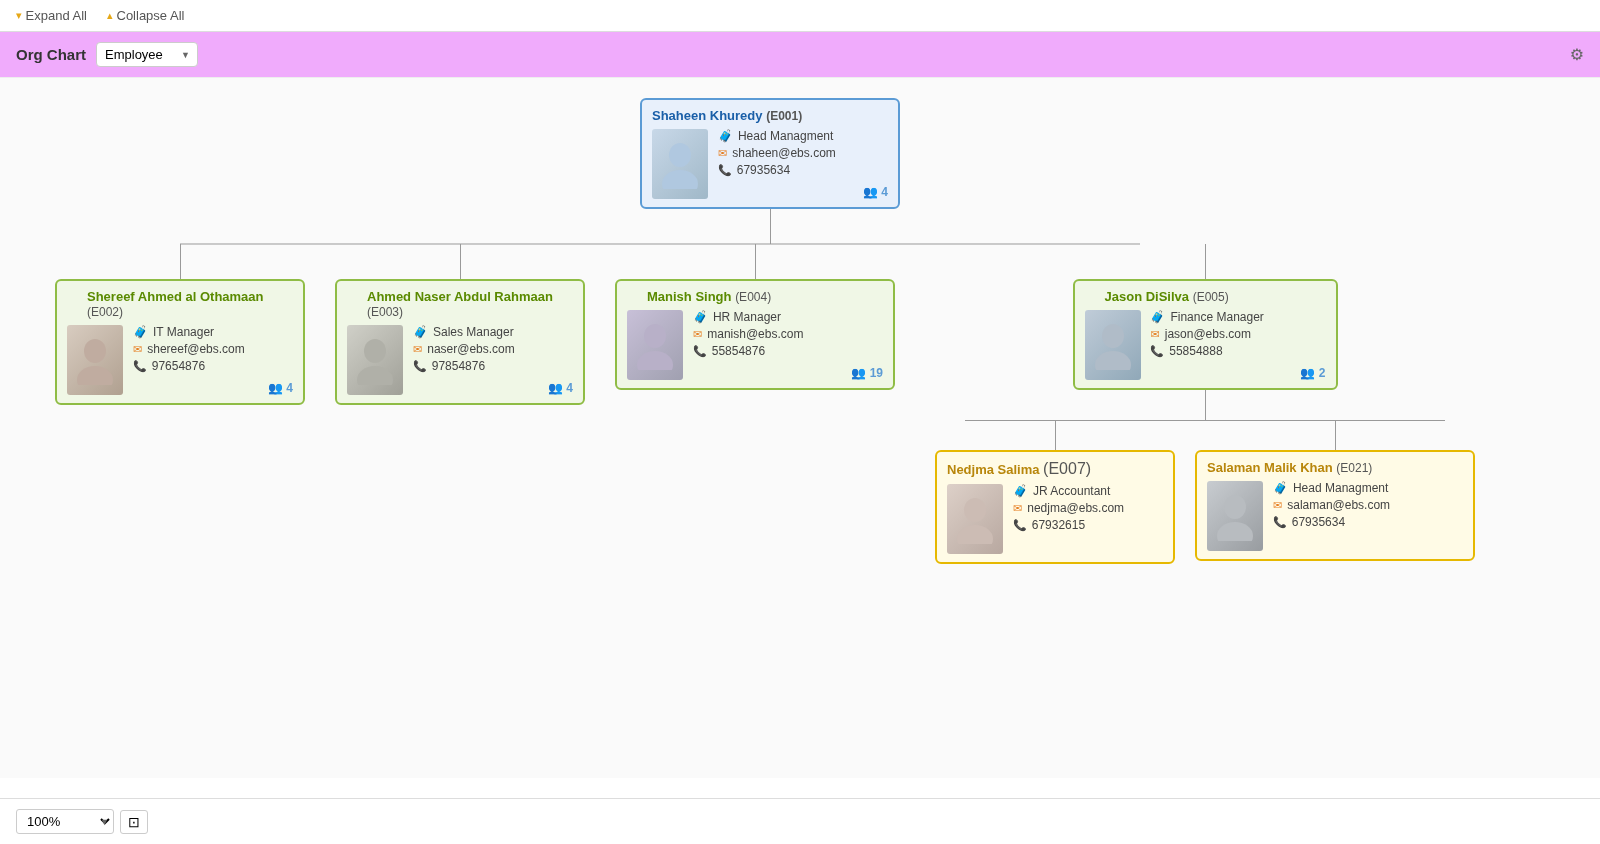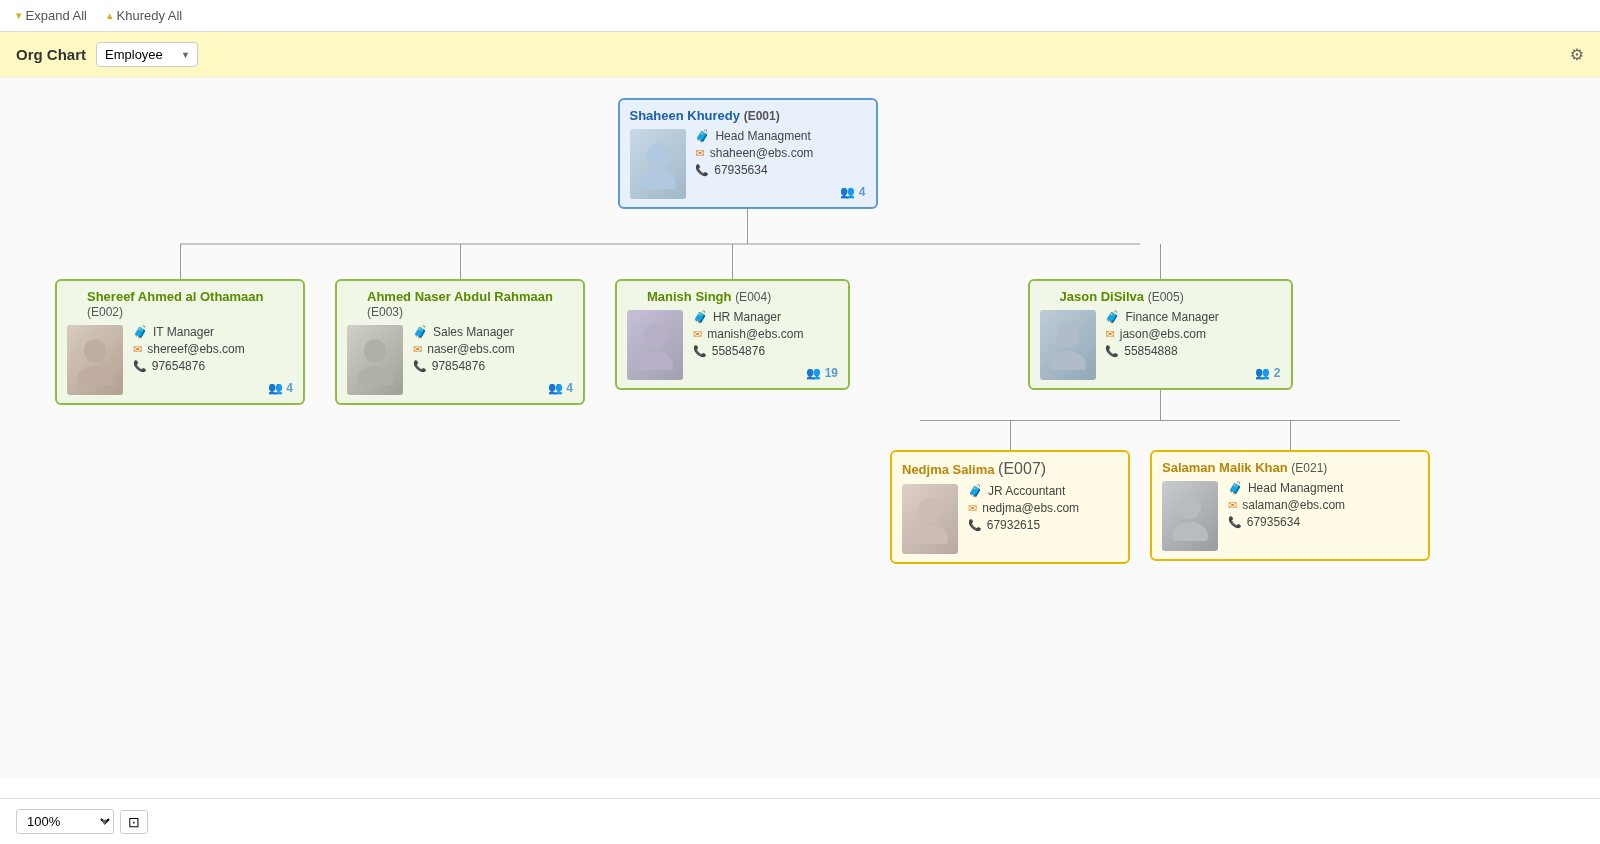--- a/index.html
+++ b/index.html
@@ -17,21 +17,21 @@
       background: none; border: none; cursor: pointer;
       font-size: 13px; color: #555;
     }
     .toolbar-btn .arrow { font-size: 11px; color: #e6a817; }
 
     
     .header-bar {
       display: flex; align-items: center; justify-content: space-between;
       padding: 10px 16px;
       border-bottom: 1px solid #eee;
-      background: #fef9c3;
+      background: #f0abfc;
     }
     .header-left { display: flex; align-items: center; gap: 10px; }
     .page-title { font-size: 15px; font-weight: bold; color: #333; }
     .dropdown-select {
       border: 1px solid #ccc; border-radius: 4px;
       padding: 4px 24px 4px 8px;
       font-size: 13px; background: #fff; cursor: pointer;
       appearance: none; -webkit-appearance: none;
       position: relative;
     }
@@ -128,21 +128,21 @@
 </head>
 <body>
 
 <div class="toolbar">
   <button class="toolbar-btn">
     <span class="arrow">▾</span>
     <span>Expand All</span>
   </button>
   <button class="toolbar-btn">
     <span class="arrow">▴</span>
-    <span>Khuredy All</span>
+    <span>Collapse All</span>
   </button>
 </div>
 
 <div class="header-bar">
   <div class="header-left">
     <span class="page-title">Org Chart</span>
     <div class="dropdown-wrap">
       <select class="dropdown-select">
         <option>Employee</option>
         <option>Department</option>
@@ -270,21 +270,21 @@
             </div>
             <div class="card-footer">
               <span>👥</span>
                 <span>4</span>
             </div>
           </div>
         </div>
 
         <div style="display:flex; flex-direction:column; align-items:center; padding: 0 15px;">
           <div style="width:1px; height:35px; background:#999;"></div>
-          <div class="card card-green" style="width:235px;">
+          <div class="card card-green" style="width:280px;">
             <div class="card-header">
               <span class="card-name-green">Manish Singh <span style="font-weight:normal;color:#555;font-size:12px;">(E004)</span></span>
             </div>
             <div class="card-body">
               <div class="photo-placeholder" style="background:linear-gradient(135deg,#c8c0d8,#a0a0b0);">
                 <svg width="40" height="50" viewBox="0 0 40 50">
                     <ellipse cx="20" cy="16" rx="11" ry="12" fill="#b8b0c8"></ellipse>
                     <ellipse cx="20" cy="45" rx="18" ry="14" fill="#b8b0c8"></ellipse>
                   </svg>
               </div>

